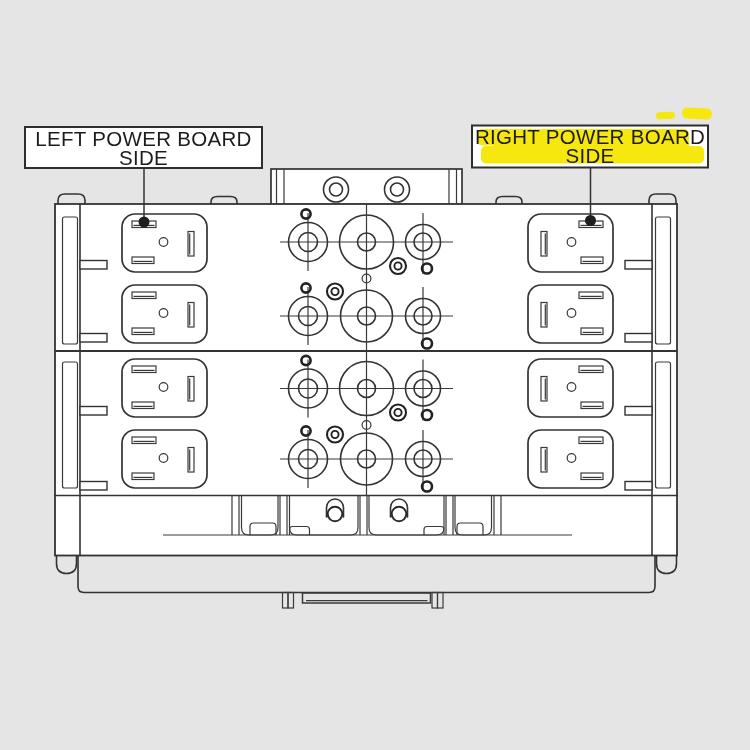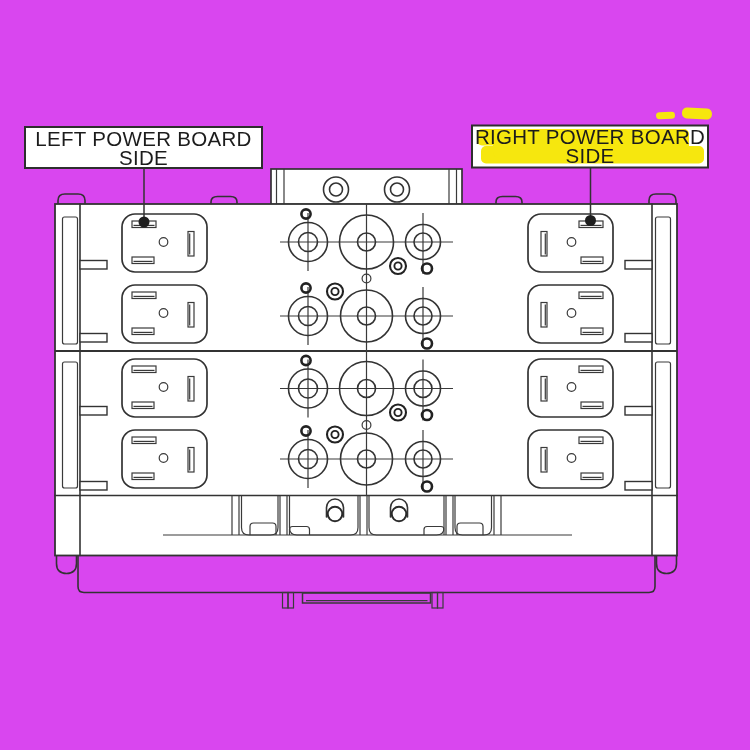--- a/index.html
+++ b/index.html
@@ -1,16 +1,16 @@
 <!DOCTYPE html>
 <html><head>
 <meta charset="utf-8">
 <style>
   html,body{margin:0;padding:0;background:#ffffff;}
-  .stage{position:relative;width:750px;height:750px;background:#d946ef;overflow:hidden;
+  .stage{position:relative;width:750px;height:750px;background:#e5e5e5;overflow:hidden;
          font-family:"Liberation Sans", sans-serif;}
   svg{display:block;}
   .ln{fill:none;stroke:#333;stroke-width:1.6;stroke-linecap:round;}
   .ln2{fill:none;stroke:#333;stroke-width:1.9;}
   .lnthin{fill:none;stroke:#3a3a3a;stroke-width:1.2;}
   .lnbold{fill:none;stroke:#222;stroke-width:2.6;}
   .wfill{fill:#ffffff;stroke:#333;stroke-width:1.7;}
   .boxlbl{fill:#ffffff;stroke:#2e2e2e;stroke-width:2;}
   .lbltxt{fill:#1c1c1c;font-size:20.5px;letter-spacing:.3px;text-anchor:middle;
           font-family:"Liberation Sans", sans-serif;}

